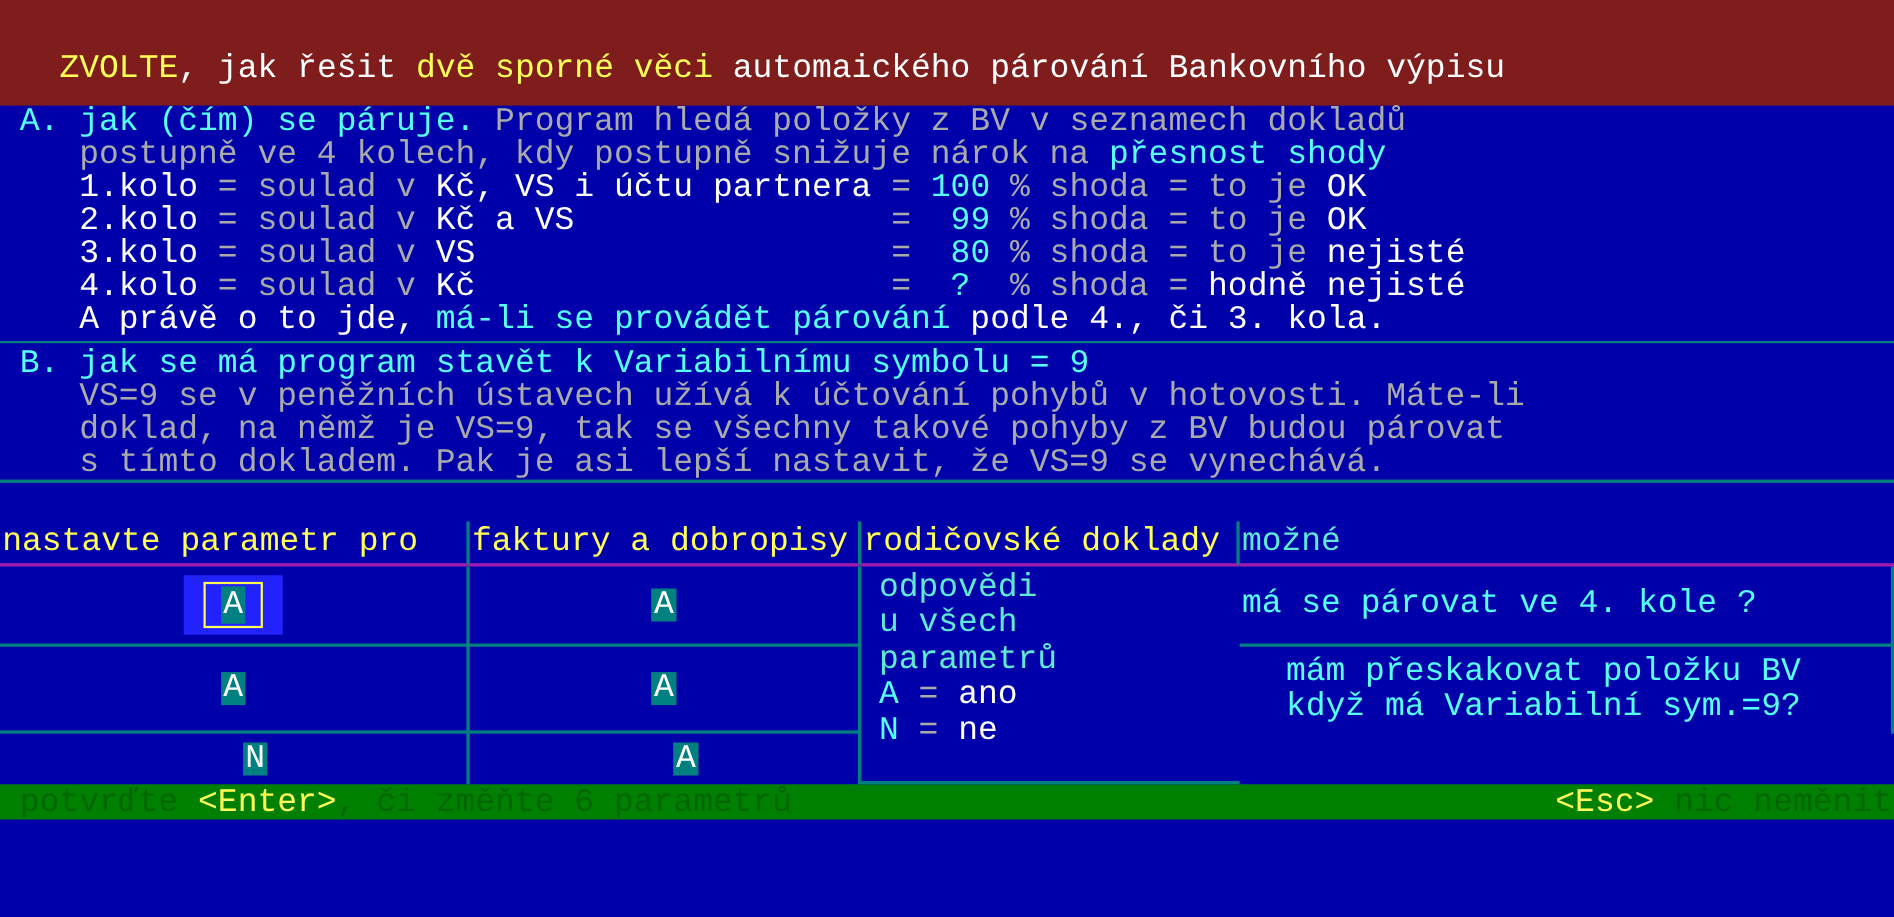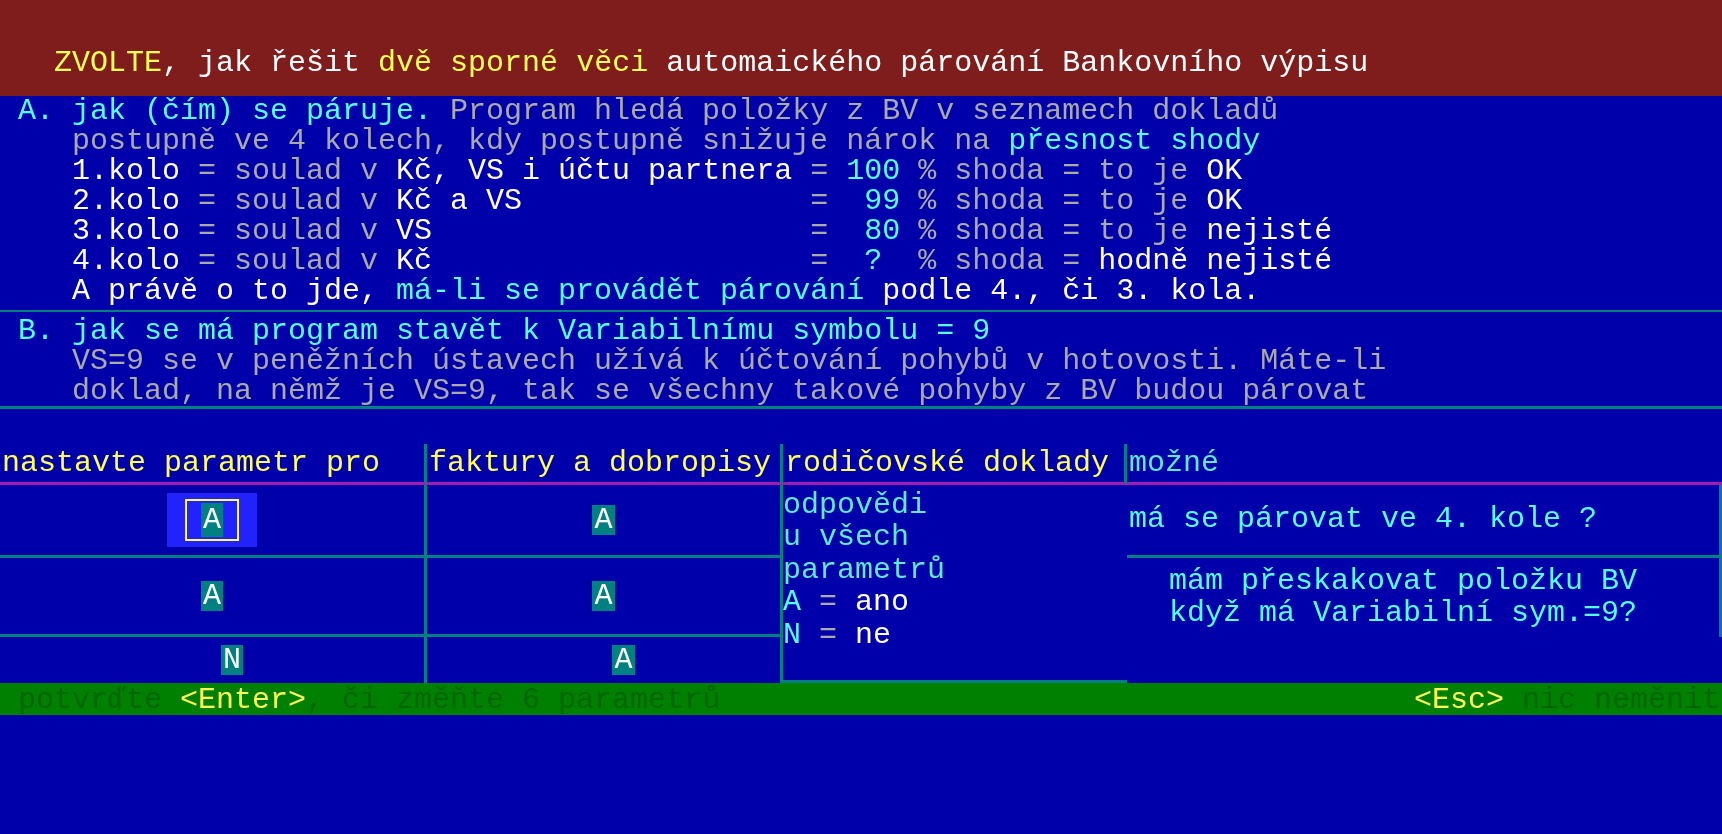--- a/index.html
+++ b/index.html
@@ -68,21 +68,21 @@
     align-items:center;
     justify-content:center;
   }
   .focus-inner {
     border: 2px solid #ffff55;
     padding: 4px 14px;
   }
   .sidecell {
     grid-row: span 3;
     border-bottom: 3px solid #008080;
-    padding: 4px 0;
+    padding: 4px 16px;
     line-height:1.08;
     white-space: pre;
   }
   .statusbar {
     background: #008000;
     display:flex;
     justify-content: space-between;
     padding: 0 2px 0 1ch;
     height: 32px;
     align-items:flex-end;
@@ -110,20 +110,21 @@
 
   <div class="row indent"><span class="c-white">A právě o to jde, </span><span class="c-cyan">má-li se provádět párování </span><span class="c-white">podle 4., či 3. kola.</span></div>
 </div>
 
 <hr class="hr">
 
 <div class="content">
   <div class="row"><span class="c-cyan">B. </span><span class="c-cyan">jak se má program stavět k Variabilnímu symbolu = 9</span></div>
   <div class="row indent"><span class="c-gray">VS=9 se v peněžních ústavech užívá k účtování pohybů v hotovosti. Máte-li</span></div>
   <div class="row indent"><span class="c-gray">doklad, na němž je VS=9, tak se všechny takové pohyby z BV budou párovat</span></div>
+  <div class="row indent"><span class="c-gray">s tímto dokladem. Pak je asi lepší nastavit, že VS=9 se vynechává.</span></div>
 </div>
 
 <div class="table">
   <div class="thead">nastavte parametr pro</div>
   <div class="thead">faktury a dobropisy</div>
   <div class="thead">rodičovské doklady</div>
   <div class="thead last"><span class="c-blue">možné</span></div>
 
   <div class="tcell center">
     <span class="focus-wrap">

